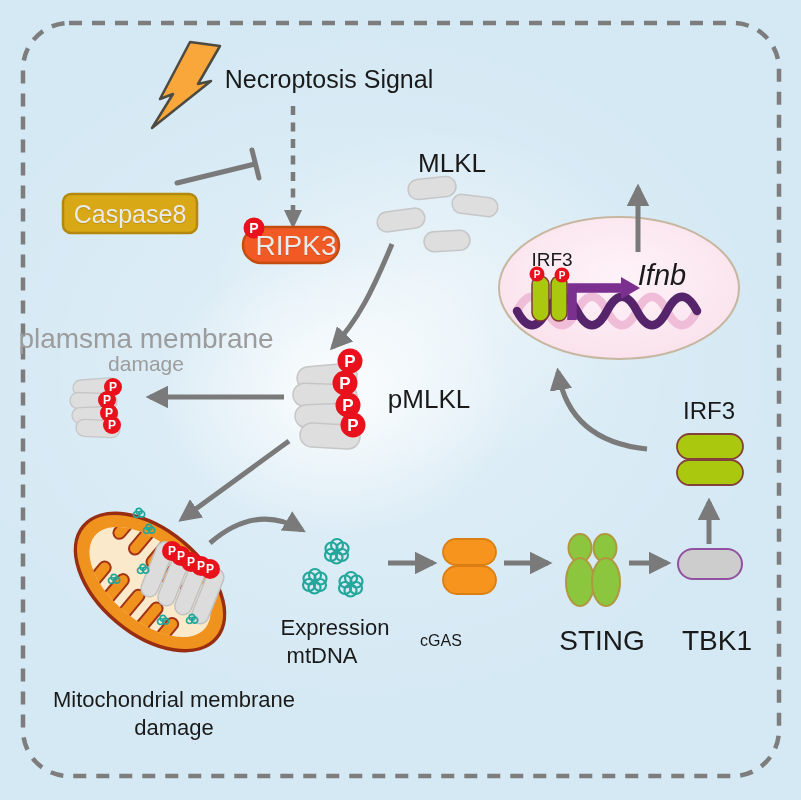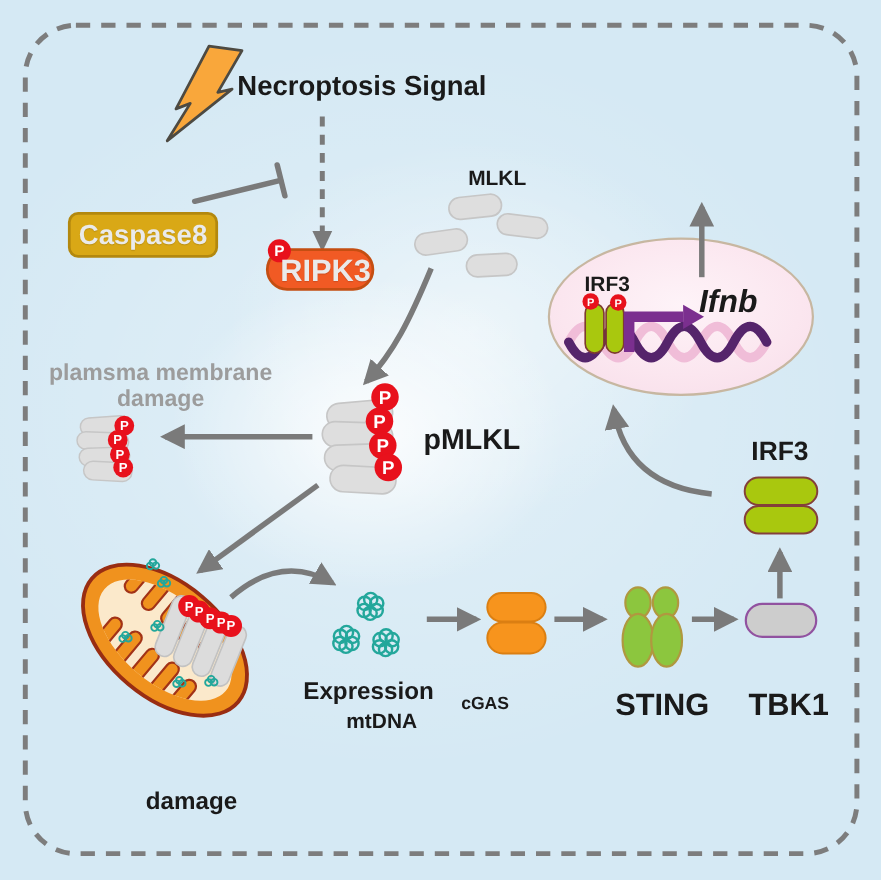--- a/index.html
+++ b/index.html
@@ -8,21 +8,21 @@
     font-family:"Liberation Sans",sans-serif;
     background:
       radial-gradient(240px 190px at 335px 395px, rgba(255,255,255,.85), rgba(255,255,255,0) 75%),
       radial-gradient(300px 230px at 430px 300px, rgba(255,255,255,.45), rgba(255,255,255,0) 75%),
       radial-gradient(520px 420px at 45% 46%, rgba(255,255,255,.30), rgba(255,255,255,0) 80%),
       #D5E9F4;
   }
   .stage svg{position:absolute;left:0;top:0;}
   .lbl{
     position:absolute;transform:translate(-50%,-50%);
-    font-weight:bold;white-space:nowrap;color:#1A1A1A;line-height:1;
+    font-weight:normal;white-space:nowrap;color:#1A1A1A;line-height:1;
   }
   .lbl.onchip{color:#EAEAEA;text-shadow:0 1px 1px rgba(0,0,0,.15);text-align:center;}
   .lbl.muted{color:#9C9C9C;}
   .lbl.italic{font-style:italic;}
 </style>
 </head>
 <body>
 
 <div class="stage">
 
@@ -229,27 +229,28 @@
     <path d="M 572,320 L 572,288 L 621,288" fill="none" stroke="#7B2F8F" stroke-width="9.5"></path>
     <polygon points="621,277 640,288 621,299" fill="#7B2F8F"></polygon>
   </g>
 
   <line x1="638" y1="252" x2="638" y2="188" stroke="#7A7A7A" stroke-width="5" marker-end="url(#ah)"></line>
 </svg>
 
 <div class="lbl" style="left:329px;top:79px;font-size:25px;">Necroptosis Signal</div>
 <div class="lbl onchip" style="left:130px;top:214px;font-size:25px;">Caspase8</div>
 <div class="lbl onchip" style="left:296px;top:246px;font-size:28px;">RIPK3</div>
-<div class="lbl" style="left:452px;top:163px;font-size:19px;">MLKL</div>
+<div class="lbl" style="left:452px;top:163px;font-size:26px;">MLKL</div>
 <div class="lbl" style="left:429px;top:399px;font-size:26px;">pMLKL</div>
-<div class="lbl muted" style="left:146px;top:339px;font-size:21px;">plamsma membrane</div>
+<div class="lbl muted" style="left:146px;top:339px;font-size:28px;">plamsma membrane</div>
 <div class="lbl muted" style="left:146px;top:363px;font-size:21px;">damage</div>
+<div class="lbl" style="left:174px;top:700px;font-size:22px;">Mitochondrial membrane</div>
 <div class="lbl" style="left:174px;top:728px;font-size:22px;">damage</div>
 <div class="lbl" style="left:335px;top:628px;font-size:22px;">Expression</div>
-<div class="lbl" style="left:347px;top:656px;font-size:19px;">mtDNA</div>
+<div class="lbl" style="left:322px;top:656px;font-size:22px;">mtDNA</div>
 <div class="lbl" style="left:441px;top:641px;font-size:16px;">cGAS</div>
 <div class="lbl" style="left:602px;top:641px;font-size:28px;text-align:center;">STING</div>
 <div class="lbl" style="left:717px;top:641px;font-size:28px;">TBK1</div>
 <div class="lbl" style="left:709px;top:411px;font-size:24px;">IRF3</div>
 <div class="lbl" style="left:552px;top:259px;font-size:19px;">IRF3</div>
 <div class="lbl italic" style="left:662px;top:275px;font-size:29px;">Ifnb</div>
 
 </div>
 
 </body></html>

